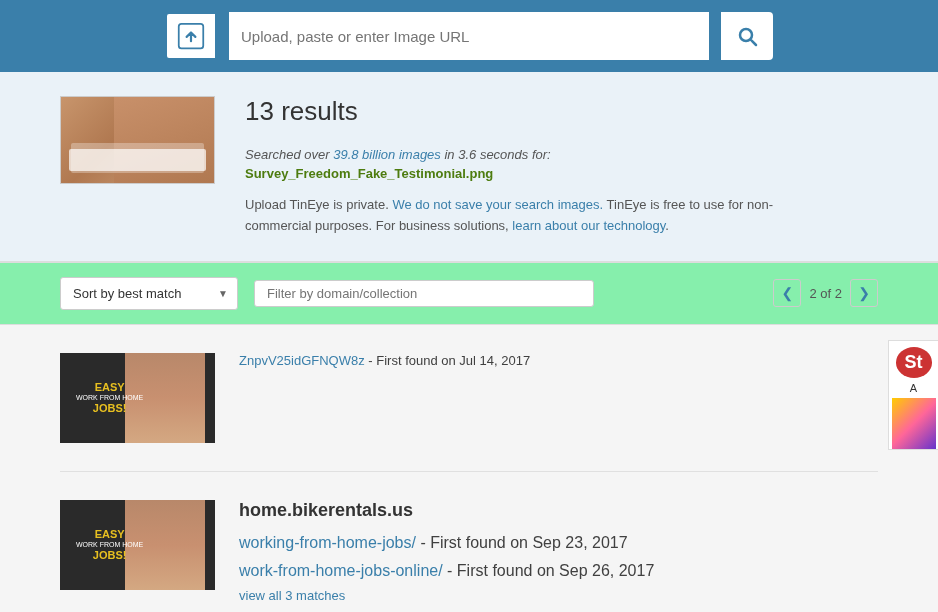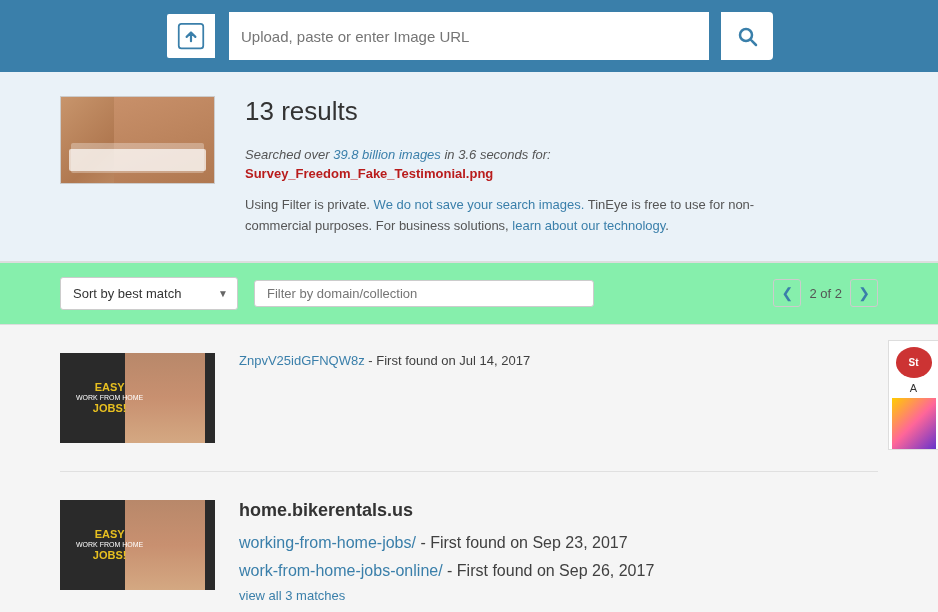--- a/index.html
+++ b/index.html
@@ -93,21 +93,21 @@
       margin-bottom: 20px;
     }
     .results-info .searched-over {
       font-size: 13px;
       color: #555;
       margin-bottom: 4px;
       font-style: italic;
     }
     .results-info .filename {
       font-size: 13px;
-      color: #b91c1c;
+      color: #4d7c0f;
       font-weight: bold;
       margin-bottom: 14px;
     }
     .results-info .privacy-note {
       font-size: 13px;
       color: #555;
       line-height: 1.6;
       max-width: 540px;
     }
     .link-blue { color: #3a7faa; text-decoration: none; cursor: pointer; }
@@ -290,21 +290,21 @@
     }
     .side-panel-avatar {
       width: 36px;
       height: 36px;
       background: #cc3333;
       border-radius: 50%;
       display: flex;
       align-items: center;
       justify-content: center;
       color: white;
-      font-size: 10px;
+      font-size: 18px;
       font-weight: bold;
       margin-bottom: 4px;
     }
     .side-panel-img {
       width: 44px;
       height: 60px;
       background: linear-gradient(135deg, #ffcc00, #ff6699, #6633cc);
       margin-top: 4px;
     }
   </style>
@@ -331,21 +331,21 @@
     <div style="position:absolute;right:0;top:0;width:100px;height:88px;background:linear-gradient(160deg,#c8906a,#b07850);"></div>
     <div style="position:absolute;bottom:12px;left:8px;right:8px;height:22px;background:rgba(255,255,255,0.7);border-radius:2px;"></div>
   </div>
   <div class="results-info">
     <h2>13 results</h2>
     <div class="searched-over">
       <span>Searched over </span><a class="link-blue">39.8 billion images</a><span> in 3.6 seconds for:</span>
     </div>
     <div class="filename">Survey_Freedom_Fake_Testimonial.png</div>
     <div class="privacy-note">
-      <span>Using Filter is private. </span><a class="link-blue">We do not save your search images.</a><span> TinEye is free to use for non-commercial purposes. For business solutions, </span><a class="link-blue">learn about our technology</a><span>.</span>
+      <span>Upload TinEye is private. </span><a class="link-blue">We do not save your search images.</a><span> TinEye is free to use for non-commercial purposes. For business solutions, </span><a class="link-blue">learn about our technology</a><span>.</span>
     </div>
   </div>
 </div>
 
 <div class="controls-bar">
   <div class="sort-wrapper">
     <select class="sort-select"><option>Sort by best match</option><option>Sort by most changed</option><option>Sort by newest</option><option>Sort by oldest</option><option>Sort by biggest image</option><option>Sort by smallest image</option></select>
   </div>
   <input class="filter-input" type="text" placeholder="Filter by domain/collection" style="">
   <div class="pagination">

